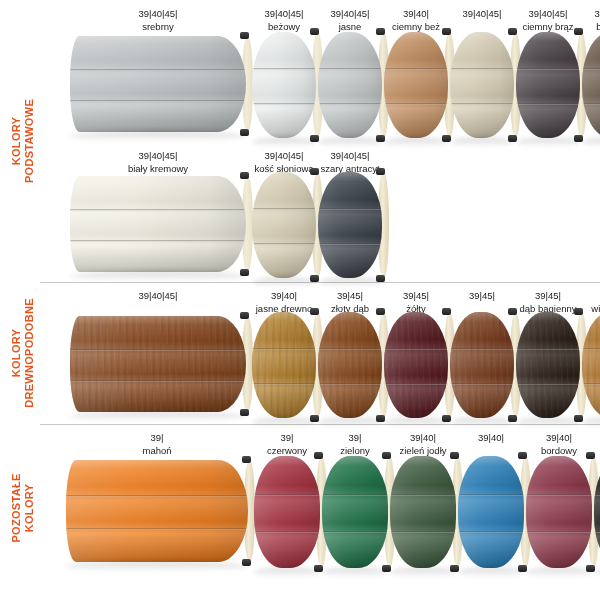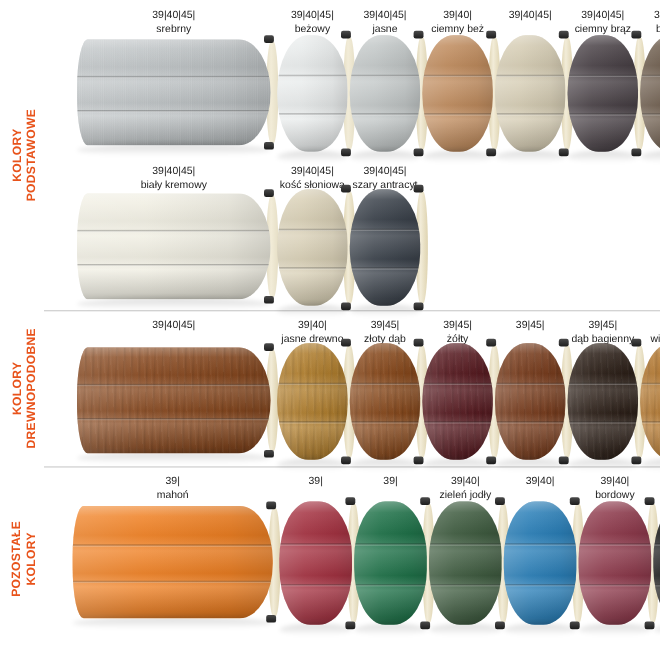--- a/index.html
+++ b/index.html
@@ -431,23 +431,25 @@
       </div>
     </div>
     <div class="row" style="top: 0px; height: 592px; pointer-events: none;">
       <div class="caps" style="top: 432px; pointer-events: auto;">
         <div class="cap" style="left: 51px; width: 120px; top: 0px;">
           <span class="code">39|</span>
           <span class="nm">mahoń</span>
         </div>
         <div class="cap" style="left: 181px; width: 120px; top: 0px;">
           <span class="code">39|</span>
+          <span class="nm">czerwony</span>
         </div>
         <div class="cap" style="left: 249px; width: 120px; top: 0px;">
           <span class="code">39|</span>
+          <span class="nm">zielony</span>
         </div>
         <div class="cap" style="left: 317px; width: 120px; top: 0px;">
           <span class="code">39|40|</span>
           <span class="nm">zieleń jodły</span>
         </div>
         <div class="cap" style="left: 385px; width: 120px; top: 0px;">
           <span class="code">39|40|</span>
         </div>
         <div class="cap" style="left: 453px; width: 120px; top: 0px;">
           <span class="code">39|40|</span>

